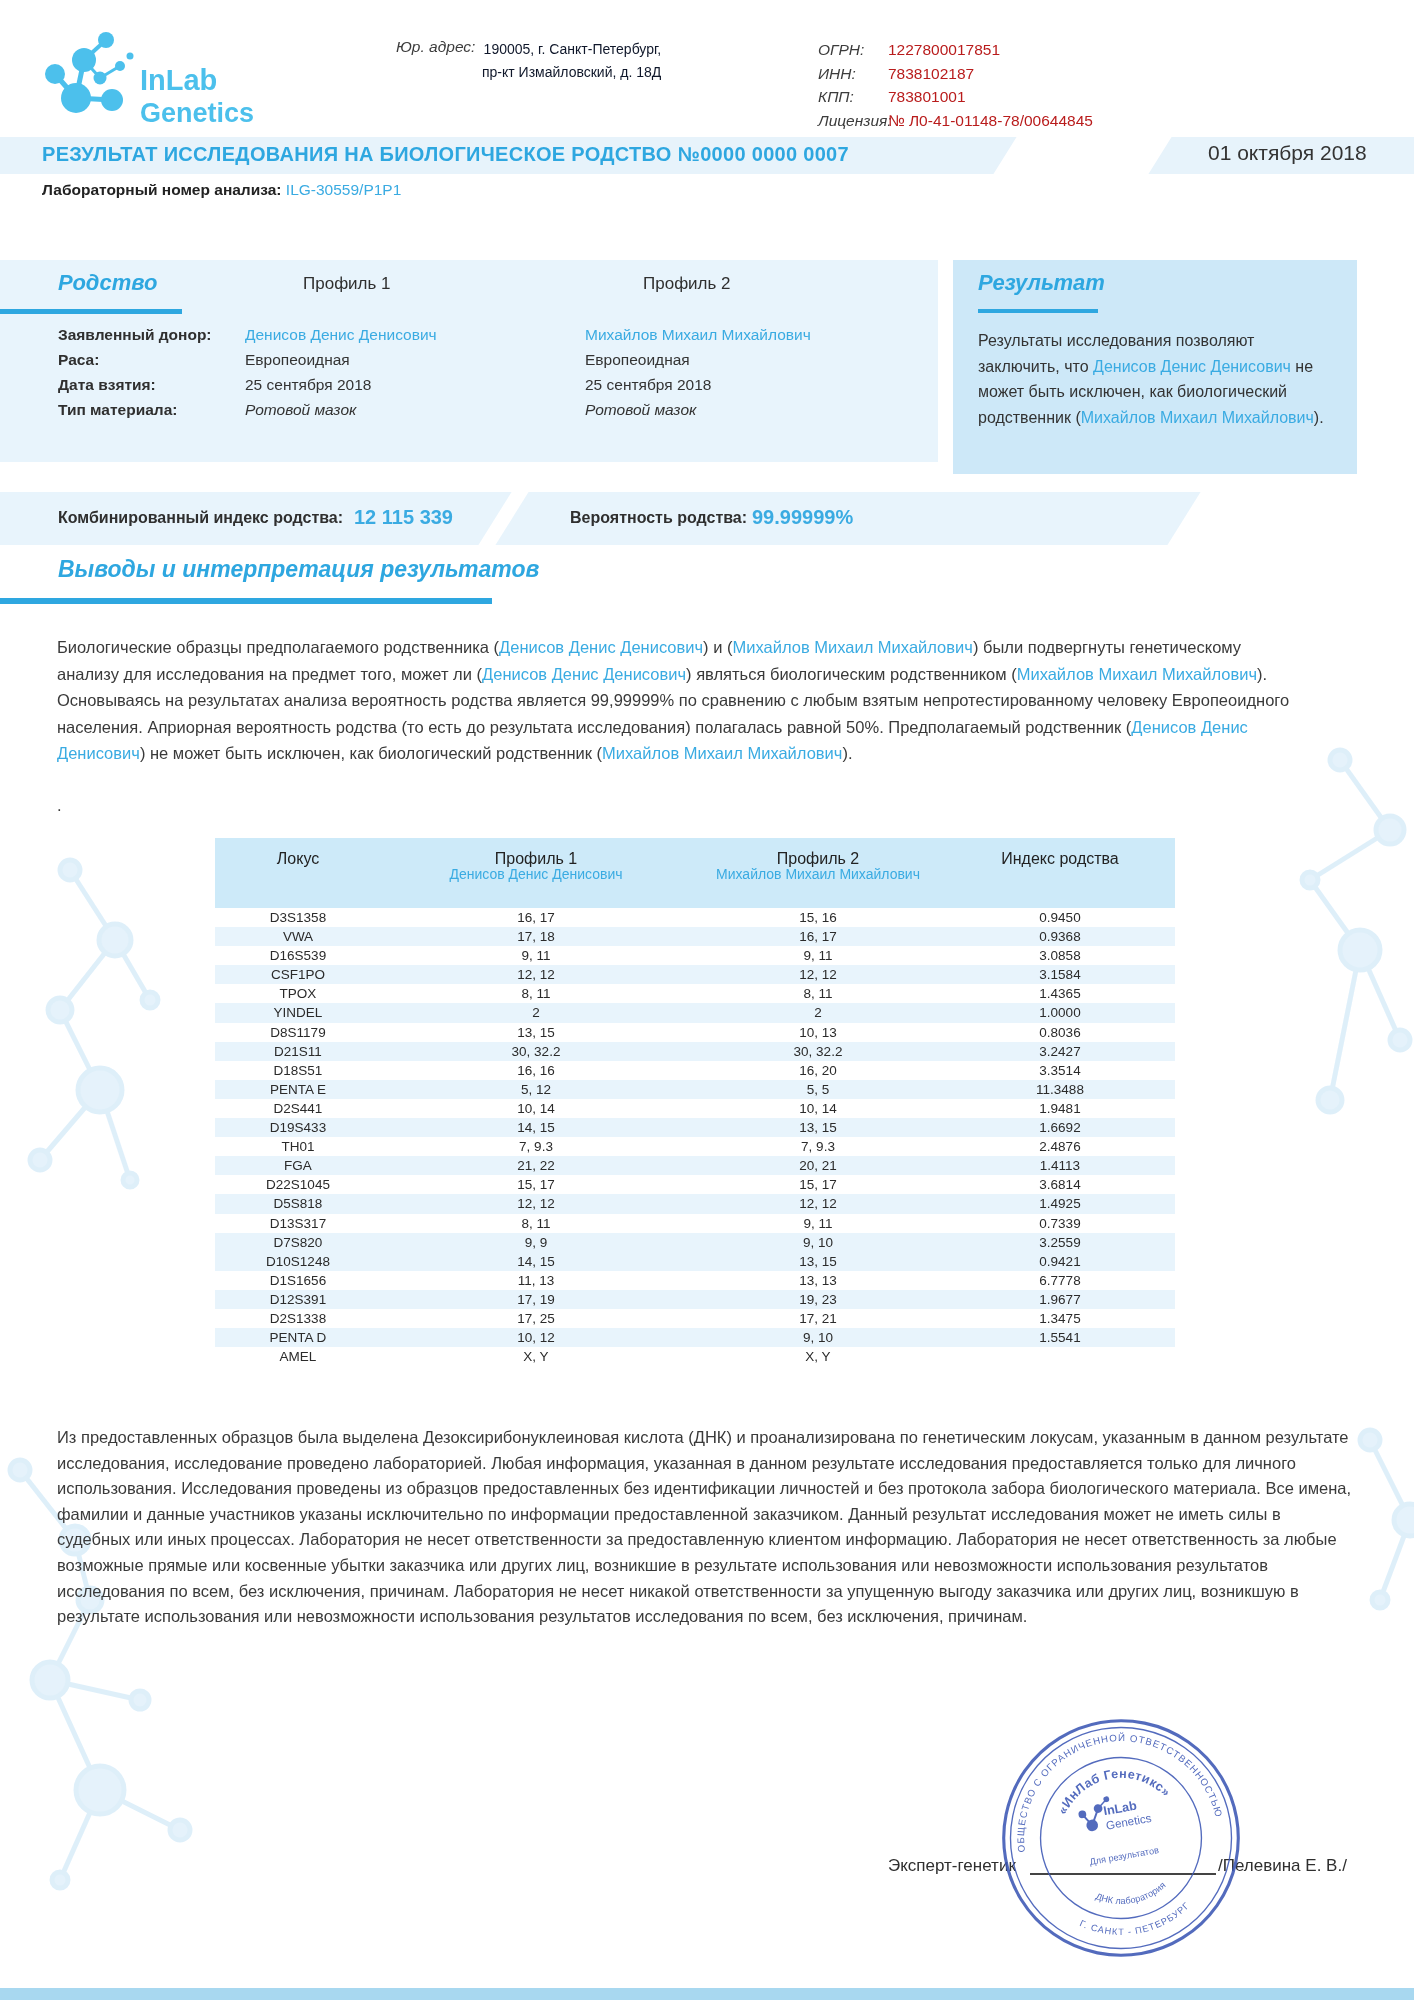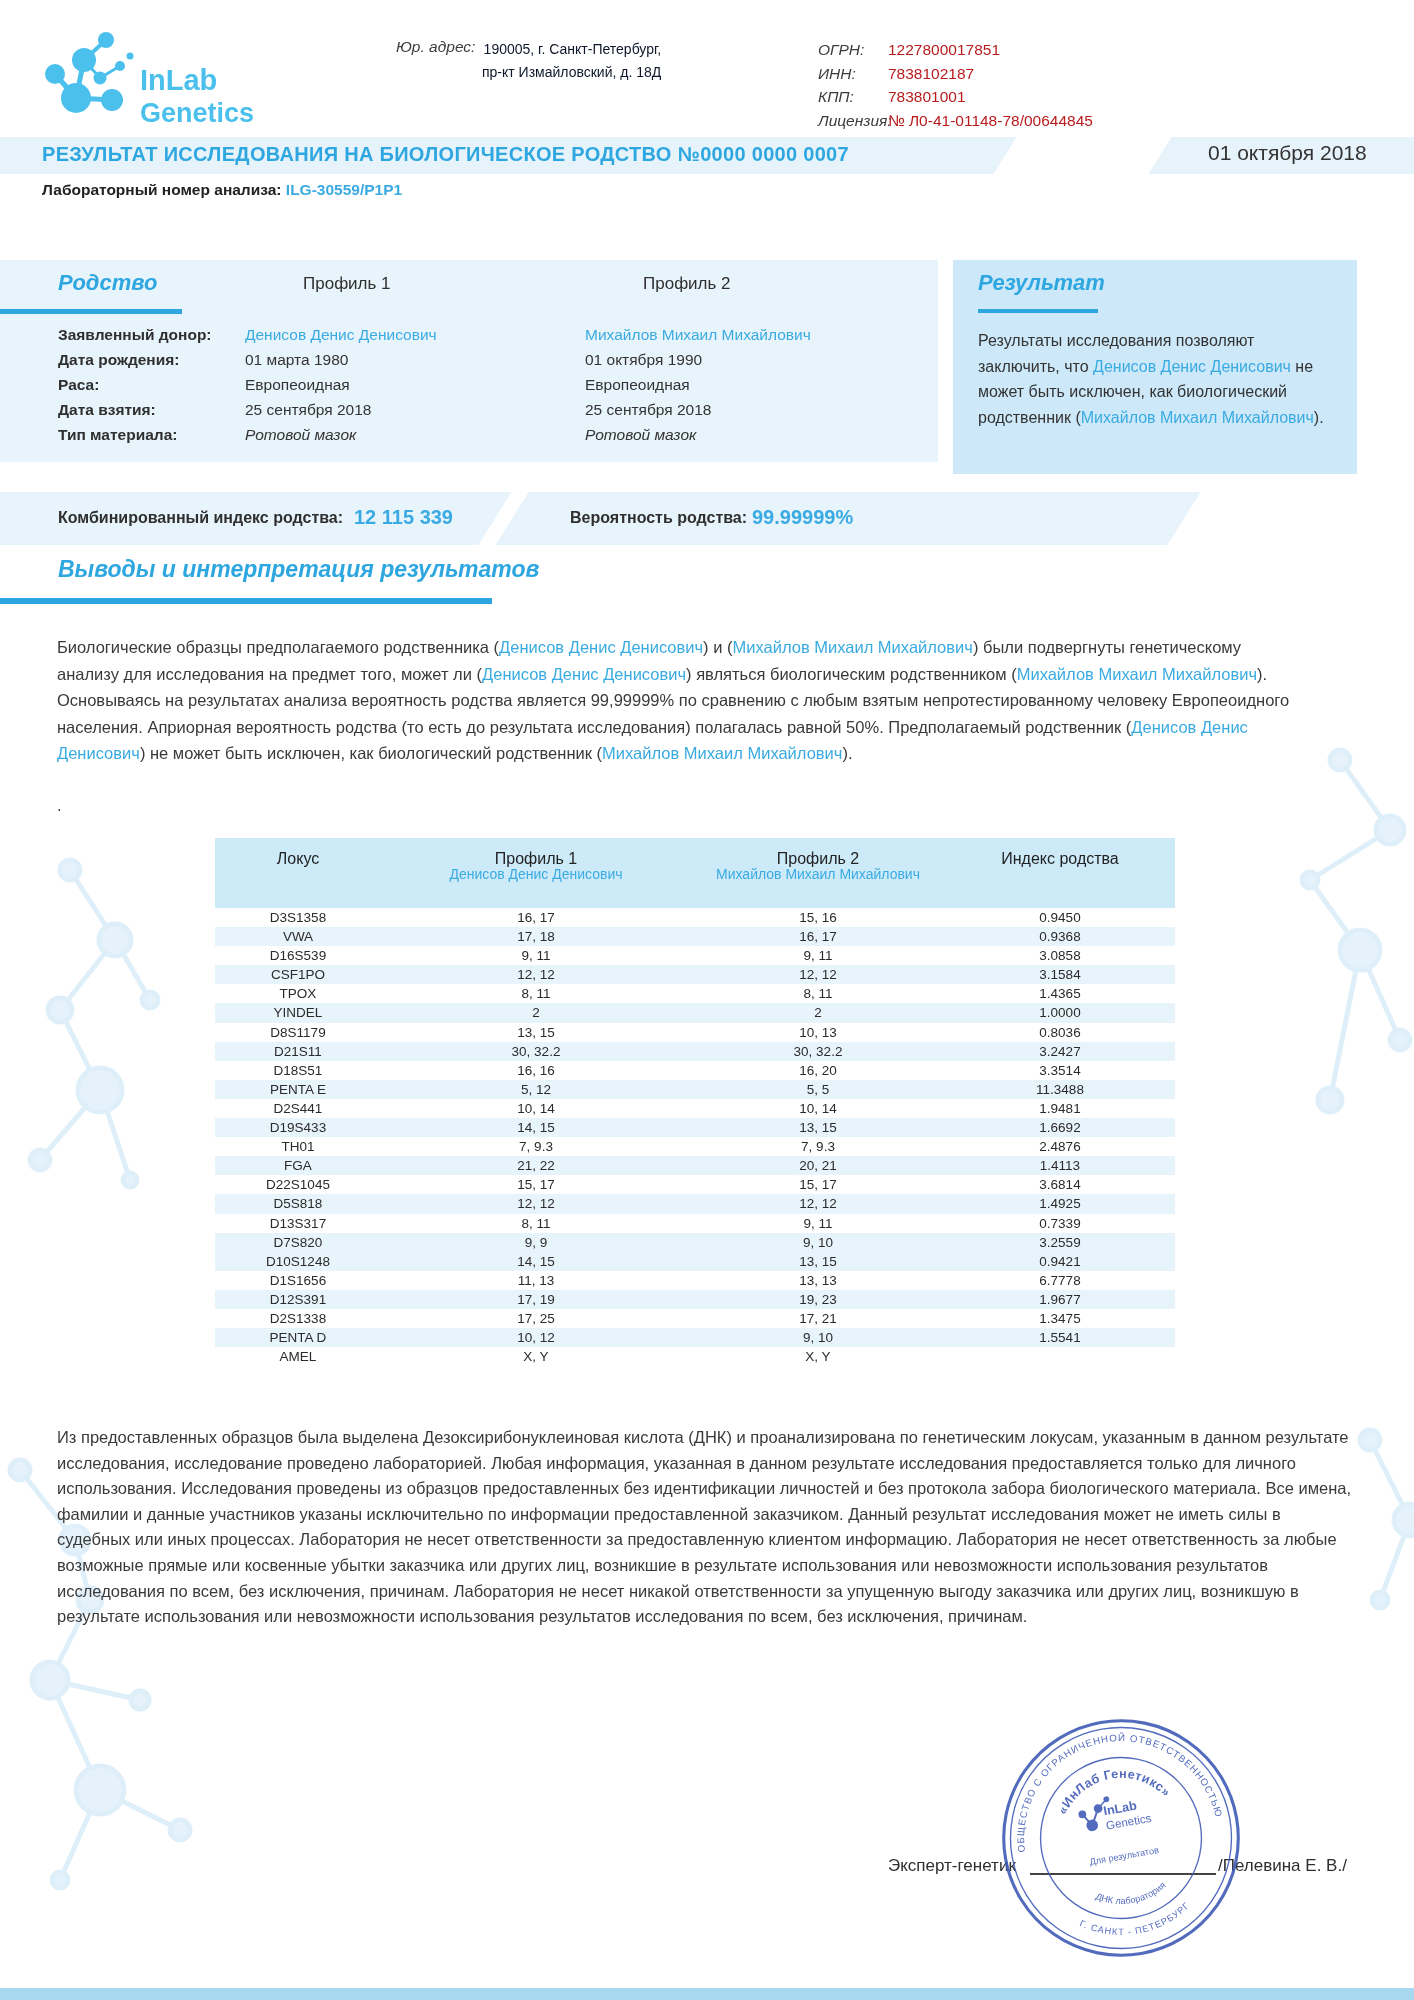--- a/index.html
+++ b/index.html
@@ -23,21 +23,21 @@
   .title-band-bg{position:absolute;left:-40px;top:137px;width:1045px;height:37px;background:#e7f3fb;
                  transform:skewX(-32deg);z-index:1;}
   .title-text{position:absolute;left:42px;top:143px;font-size:20px;font-weight:bold;color:#2ea7e0;
               letter-spacing:.3px;z-index:2;white-space:nowrap;}
   .date-band-bg{position:absolute;left:1160px;top:137px;width:320px;height:37px;background:#e7f3fb;
                 transform:skewX(-32deg);z-index:1;}
   .date-text{position:absolute;left:1208px;top:141px;font-size:21px;color:#333;z-index:2;white-space:nowrap;}
 
   
   .labnum{position:absolute;left:42px;top:181px;font-size:15.5px;font-weight:bold;color:#222;z-index:1;}
-  .labnum .blue{font-weight:bold;}
+  .labnum .blue{font-weight:normal;}
 
   
   .kinship-bg{position:absolute;left:0;top:260px;width:938px;height:202px;background:#e8f4fc;z-index:1;}
   .sec-title{font-style:italic;font-weight:bold;font-size:22px;color:#2ea7e0;white-space:nowrap;}
   .kinship-title{position:absolute;left:58px;top:270px;z-index:2;}
   .kinship-underline{position:absolute;left:0;top:309px;width:182px;height:5px;background:#2ea7e0;z-index:2;}
   .prof-head{position:absolute;top:274px;font-size:17px;font-weight:500;color:#2f2f2f;z-index:2;}
   .k-rows{position:absolute;left:0;top:322px;width:938px;z-index:2;font-size:15.5px;line-height:25px;color:#333;}
   .k-row{display:grid;grid-template-columns:245px 340px 353px;}
   .k-row .k-label{padding-left:58px;font-weight:bold;color:#2f2f2f;}
@@ -201,25 +201,20 @@
   <div class="kinship-underline"></div>
   <div class="prof-head" style="left:303px;">Профиль 1</div>
   <div class="prof-head" style="left:643px;">Профиль 2</div>
   <div class="k-rows">
       <div class="k-row">
         <div class="k-label">Заявленный донор:</div>
         <div class="k-val blue">Денисов Денис Денисович</div>
         <div class="k-val blue">Михайлов Михаил Михайлович</div>
       </div>
       <div class="k-row">
-        <div class="k-label">Дата рождения:</div>
-        <div class="k-val">01 марта 1980</div>
-        <div class="k-val">01 октября 1990</div>
-      </div>
-      <div class="k-row">
         <div class="k-label">Раса:</div>
         <div class="k-val">Европеоидная</div>
         <div class="k-val">Европеоидная</div>
       </div>
       <div class="k-row">
         <div class="k-label">Дата взятия:</div>
         <div class="k-val">25 сентября 2018</div>
         <div class="k-val">25 сентября 2018</div>
       </div>
       <div class="k-row italic">

